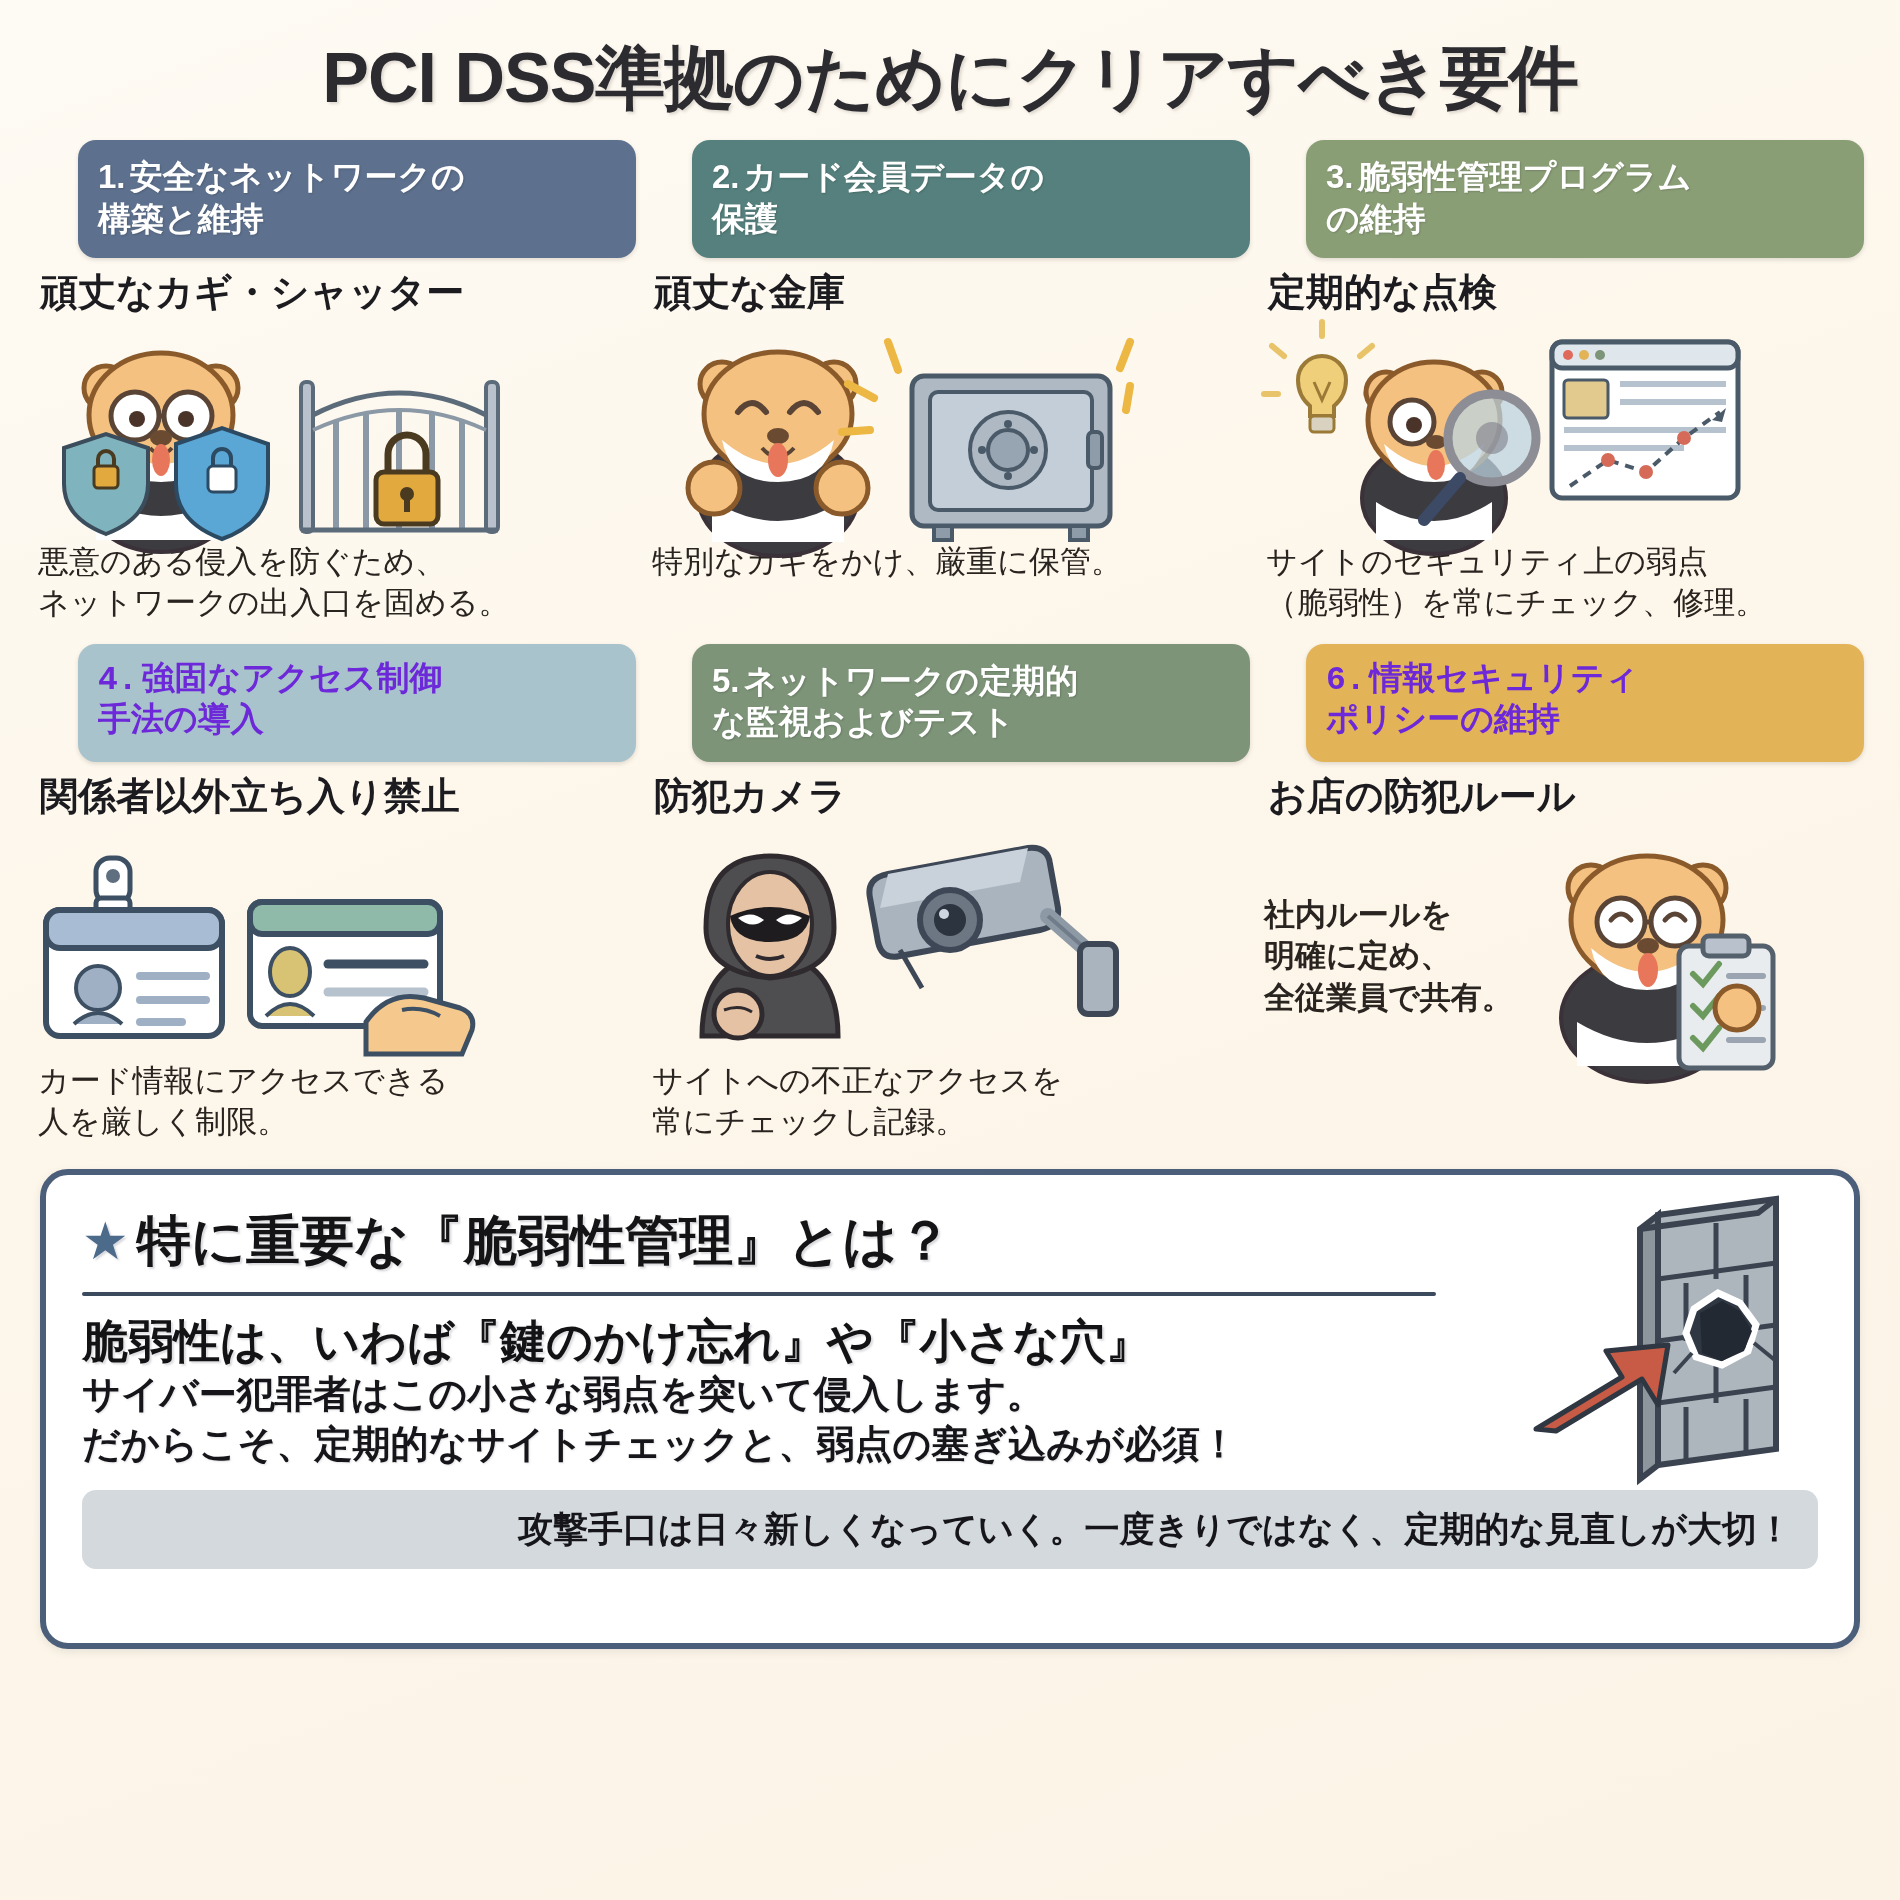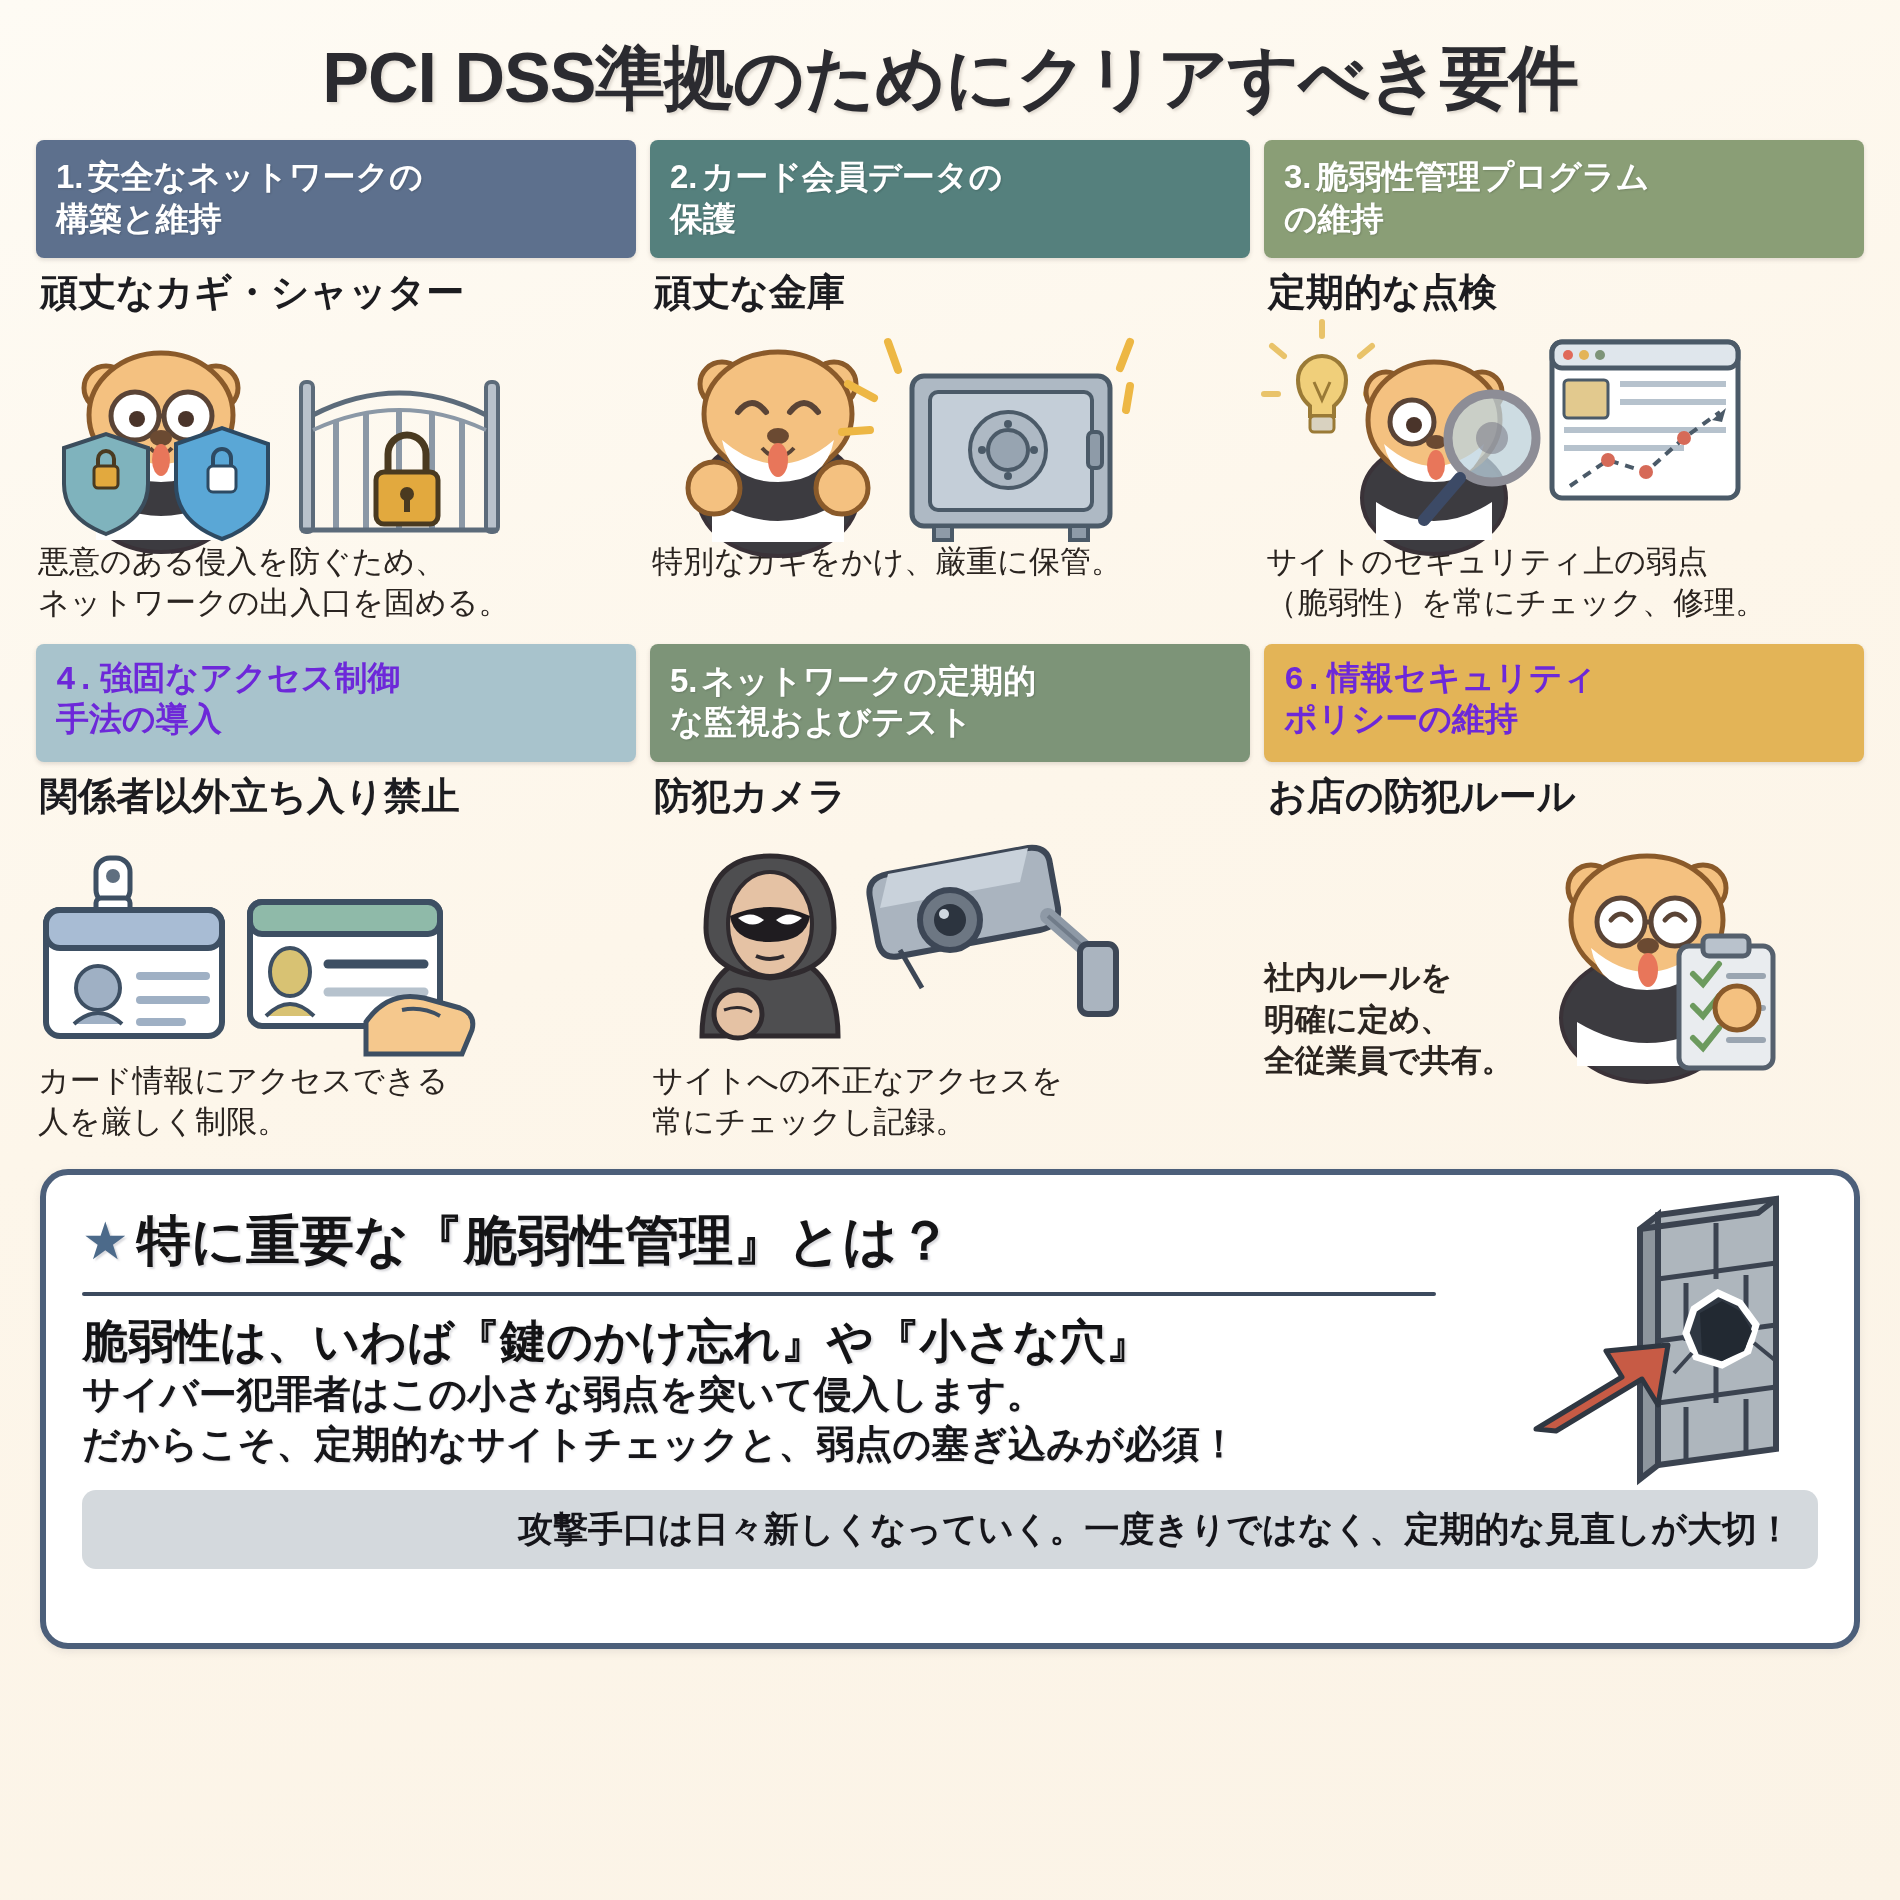--- a/index.html
+++ b/index.html
@@ -42,27 +42,28 @@
     padding: 6px 36px 0 36px;
   }
 
   .card {
     position: relative;
     display: flex;
     flex-direction: column;
   }
 
   .card-header {
-    border-radius: 8px;
+    border-radius: 18px;
     padding: 16px 36px 18px 20px;
     font-size: 33px;
     font-weight: 800;
     line-height: 1.26;
     min-height: 118px;
     box-shadow: 0 2px 4px rgba(90,80,70,0.18);
+    margin-left: 42px;
   }
   .card-header .num { margin-right: 4px; }
 
   .hdr-light { color: #ffffff; text-shadow: 1px 1px 2px rgba(0,0,0,0.16); }
   .hdr-dark  { color: #6d28d9; font-family: Liberation Mono, monospace; }
 
   .card-sub {
     font-size: 38px;
     font-weight: 800;
     color: #1c1c20;
@@ -83,21 +84,21 @@
     color: #2a2420;
     line-height: 1.34;
     padding: 6px 2px 0 2px;
   }
   .card-desc .l { display: block; white-space: nowrap; }
 
   
   .row2 .card-art { height: 230px; }
 
   
-  .c6-body { display: flex; align-items: flex-end; gap: 24px; }
+  .c6-body { display: flex; align-items: flex-start; gap: 24px; }
   .c6-text { font-size: 31px; font-weight: 700; color: #2a2420; line-height: 1.34; padding-top: 72px; }
   .c6-text .l { display: block; white-space: nowrap; }
 
   
   .bottom-box {
     margin: 26px 40px 0 40px;
     border: 6px solid #4c5f7a;
     border-radius: 28px;
     background: #ffffff;
     padding: 30px 36px 26px 36px;

